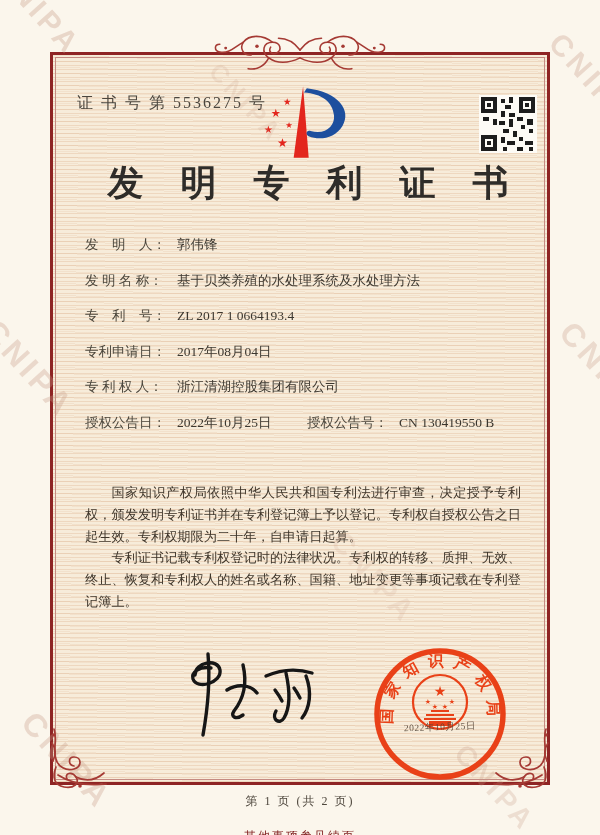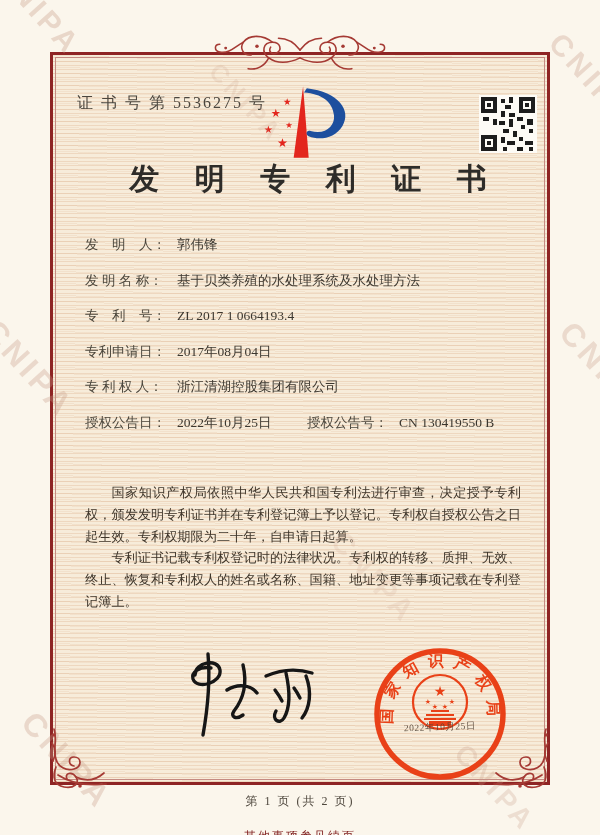--- a/index.html
+++ b/index.html
@@ -35,21 +35,21 @@
   .orn-br{right:44px;bottom:42px;transform:scaleX(-1);}
   
   .cert-no{
     position:absolute;left:24px;top:38px;
     font-size:16px;letter-spacing:2px;color:#4b463e;
   }
   .logo{position:absolute;left:190px;top:26px;}
   .qr{position:absolute;left:426px;top:40px;}
   .title{
     position:absolute;left:16px;right:0;top:104px;text-align:center;
-    font-size:30px;font-weight:600;color:#2e2c29;
+    font-size:36px;font-weight:600;color:#2e2c29;
     letter-spacing:14px;text-indent:14px;
   }
   
   .fields{position:absolute;left:32px;top:181px;right:28px;}
   .frow{height:35.5px;font-size:13.5px;color:#433d34;white-space:nowrap;}
   .flabel{display:inline-block;width:92px;color:#4b463c;}
   .fvalue{color:#3c372f;}
   .fvalue.w130{display:inline-block;width:130px;}
   
   .paras{

